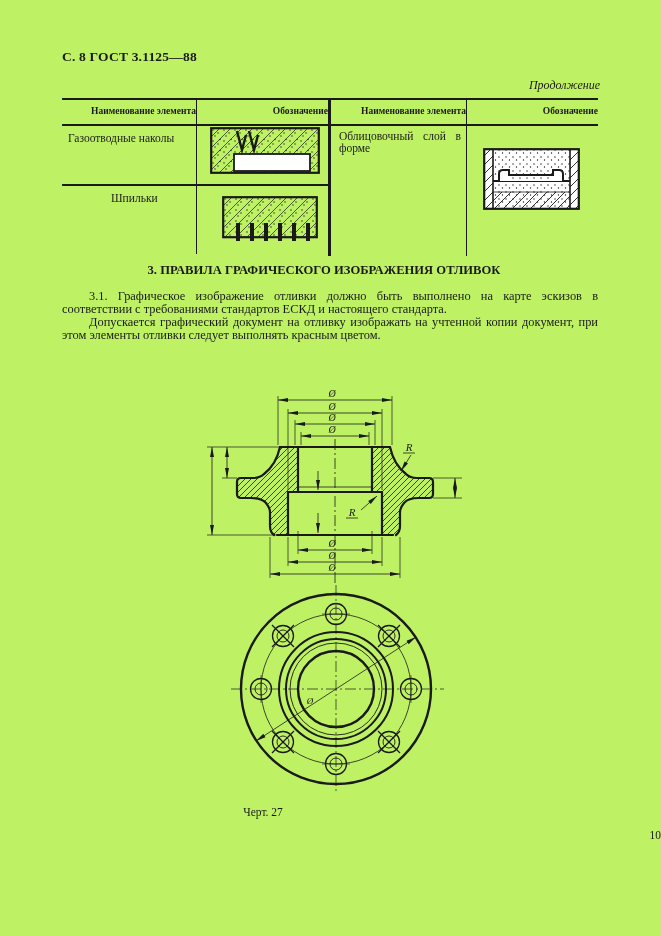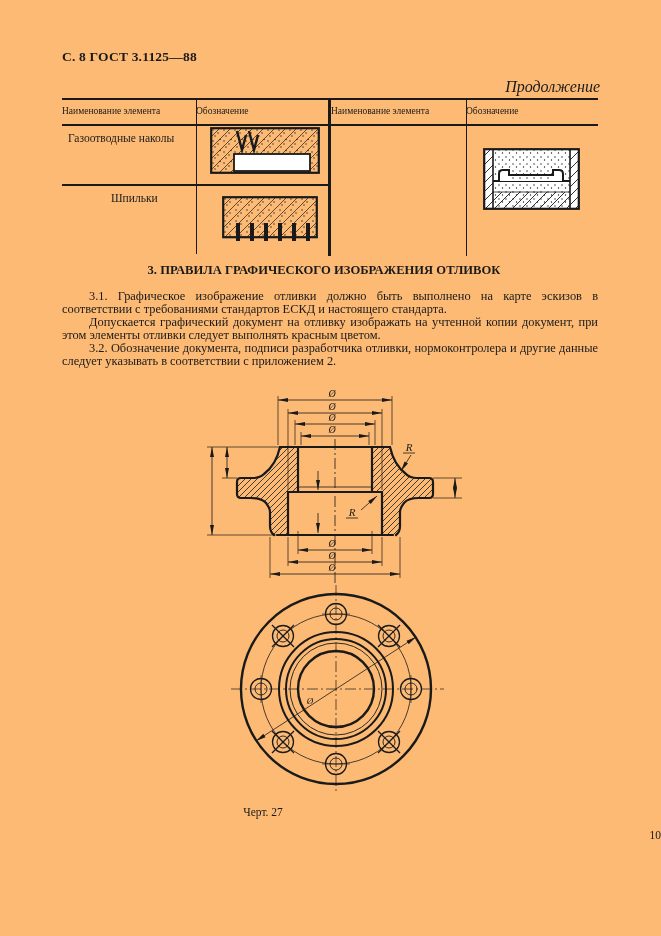--- a/index.html
+++ b/index.html
@@ -1,24 +1,24 @@
 <!DOCTYPE html>
 <html><head>
 <meta charset="utf-8">
 <style>
   html,body{margin:0;padding:0;background:#e8e8e8;}
-  .page{position:relative;width:661px;height:936px;background:#fdba74;margin:0 auto;
+  .page{position:relative;width:661px;height:936px;background:#bef264;margin:0 auto;
         font-family:"Liberation Serif","DejaVu Serif",serif;color:#1a1a1a;overflow:hidden;}
   .abs{position:absolute;}
   .hdr{left:62px;top:49px;font-size:13.5px;font-weight:bold;letter-spacing:.2px;}
-  .cont{left:0;top:78px;width:600px;text-align:right;font-size:16px;font-style:italic;}
+  .cont{left:0;top:78px;width:600px;text-align:right;font-size:12px;font-style:italic;}
   
   .tbl{left:62px;top:98px;width:536px;height:158px;}
   .tline{position:absolute;background:#1a1a1a;}
-  .thead{position:absolute;top:8px;height:14px;font-size:9.5px;text-align:left;}
+  .thead{position:absolute;top:8px;height:14px;font-size:9.5px;text-align:right;font-weight:bold;}
   .tname{position:absolute;font-size:11.5px;}
   
   .heading{left:56px;top:263px;width:536px;text-align:center;font-weight:bold;font-size:12.6px;}
   .paras{left:62px;top:290px;width:536px;font-size:12.4px;line-height:13px;text-align:justify;}
   .paras p{margin:0;text-indent:27px;}
   .caption{left:0;top:806px;width:526px;text-align:center;font-size:11.5px;}
   .pagenum{left:0;top:829px;width:661px;text-align:right;font-size:11.5px;}
   svg text{font-family:"Liberation Serif","DejaVu Serif",serif;}
 </style>
 </head>
@@ -38,20 +38,21 @@
     <div class="tline" style="left:266px;top:0;width:3px;height:158px;"></div>
     <div class="tline" style="left:404px;top:0;width:1px;height:158px;"></div>
 
     <div class="thead" style="left:0;width:134px;">Наименование элемента</div>
     <div class="thead" style="left:134px;width:132px;">Обозначение</div>
     <div class="thead" style="left:269px;width:135px;">Наименование элемента</div>
     <div class="thead" style="left:404px;width:132px;">Обозначение</div>
 
     <div class="tname" style="left:6px;top:34px;text-align:right;">Газоотводные наколы</div>
     <div class="tname" style="left:6px;top:94px;margin-left:43px;">Шпильки</div>
+    <div class="tname" style="left:277px;top:32px;width:122px;text-align:justify;">Облицовочный слой в форме</div>
 
     <svg class="abs" style="left:148px;top:29px;" width="110" height="48" viewBox="0 0 110 48">
       <defs>
         <pattern id="sand1" width="11" height="11" patternUnits="userSpaceOnUse">
           <path d="M0,11 L11,0" stroke="#1a1a1a" stroke-width="0.7"></path>
           <circle cx="3" cy="3" r="0.7" fill="#1a1a1a"></circle>
             <circle cx="8" cy="6" r="0.7" fill="#1a1a1a"></circle>
           <circle cx="5" cy="9" r="0.7" fill="#1a1a1a"></circle>
             <circle cx="10" cy="1.5" r="0.7" fill="#1a1a1a"></circle>
         </pattern>
@@ -104,21 +105,20 @@
       <path d="M16,33 V26 Q16,22 20,22 L26,22 L26,27 L70,27 L70,22 L76,22 Q80,22 80,26 V33" fill="#ffffff" stroke="#1a1a1a" stroke-width="2"></path>
       <rect x="27" y="28" width="42" height="4" fill="url(#dots3)"></rect>
     </svg>
   </div>
 
   <div class="abs heading">3. ПРАВИЛА ГРАФИЧЕСКОГО ИЗОБРАЖЕНИЯ ОТЛИВОК</div>
 
   <div class="abs paras">
     <p>3.1. Графическое изображение отливки должно быть выполнено на карте эскизов в соответствии с требованиями стандартов ЕСКД и настоящего стандарта.</p>
     <p>Допускается графический документ на отливку изображать на учтенной копии документ, при этом элементы отливки следует выполнять красным цветом.</p>
-    <p>3.2. Обозначение документа, подписи разработчика отливки, нормоконтролера и другие данные следует указывать в соответствии с приложением 2.</p>
   </div>
 
   <svg class="abs" style="left:165px;top:385px;" width="330" height="200" viewBox="0 0 330 200">
     <defs>
       <pattern id="mh" width="6" height="6" patternUnits="userSpaceOnUse">
         <path d="M0,6 L6,0" stroke="#1a1a1a" stroke-width="0.8"></path>
       </pattern>
       <marker id="ar" viewBox="0 -3 10 6" refX="10" refY="0" markerWidth="11" markerHeight="6" orient="auto-start-reverse" markerUnits="userSpaceOnUse">
         <path d="M0,-2 L10,0 L0,2 Z" fill="#1a1a1a"></path>
       </marker>

